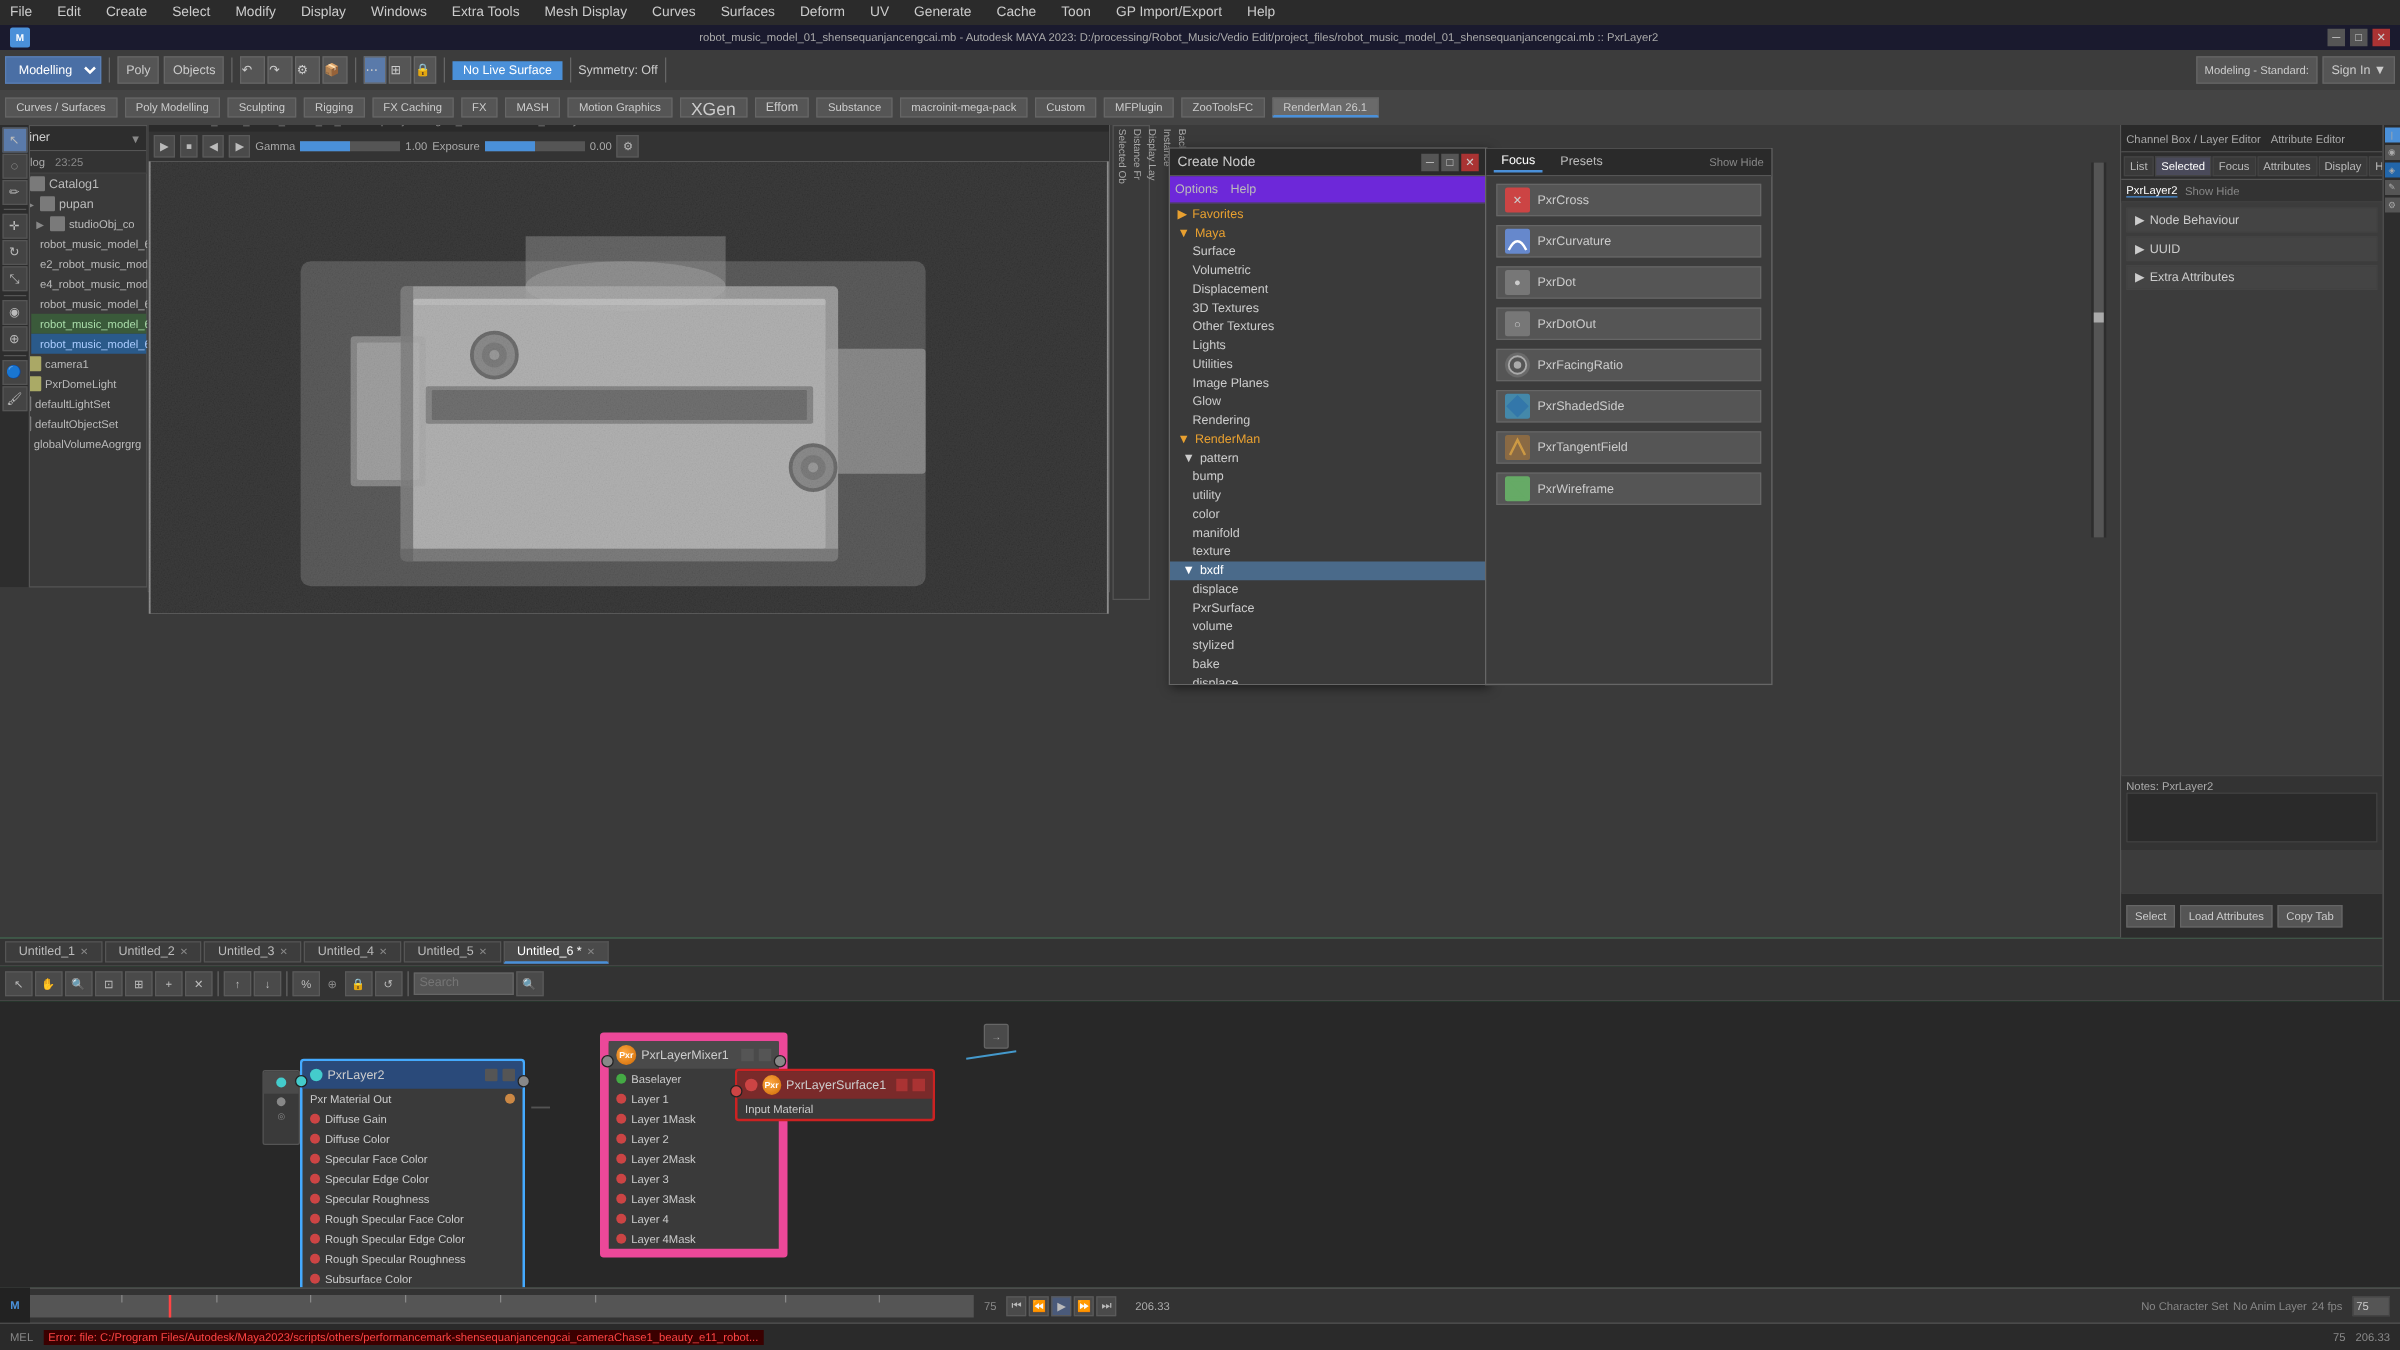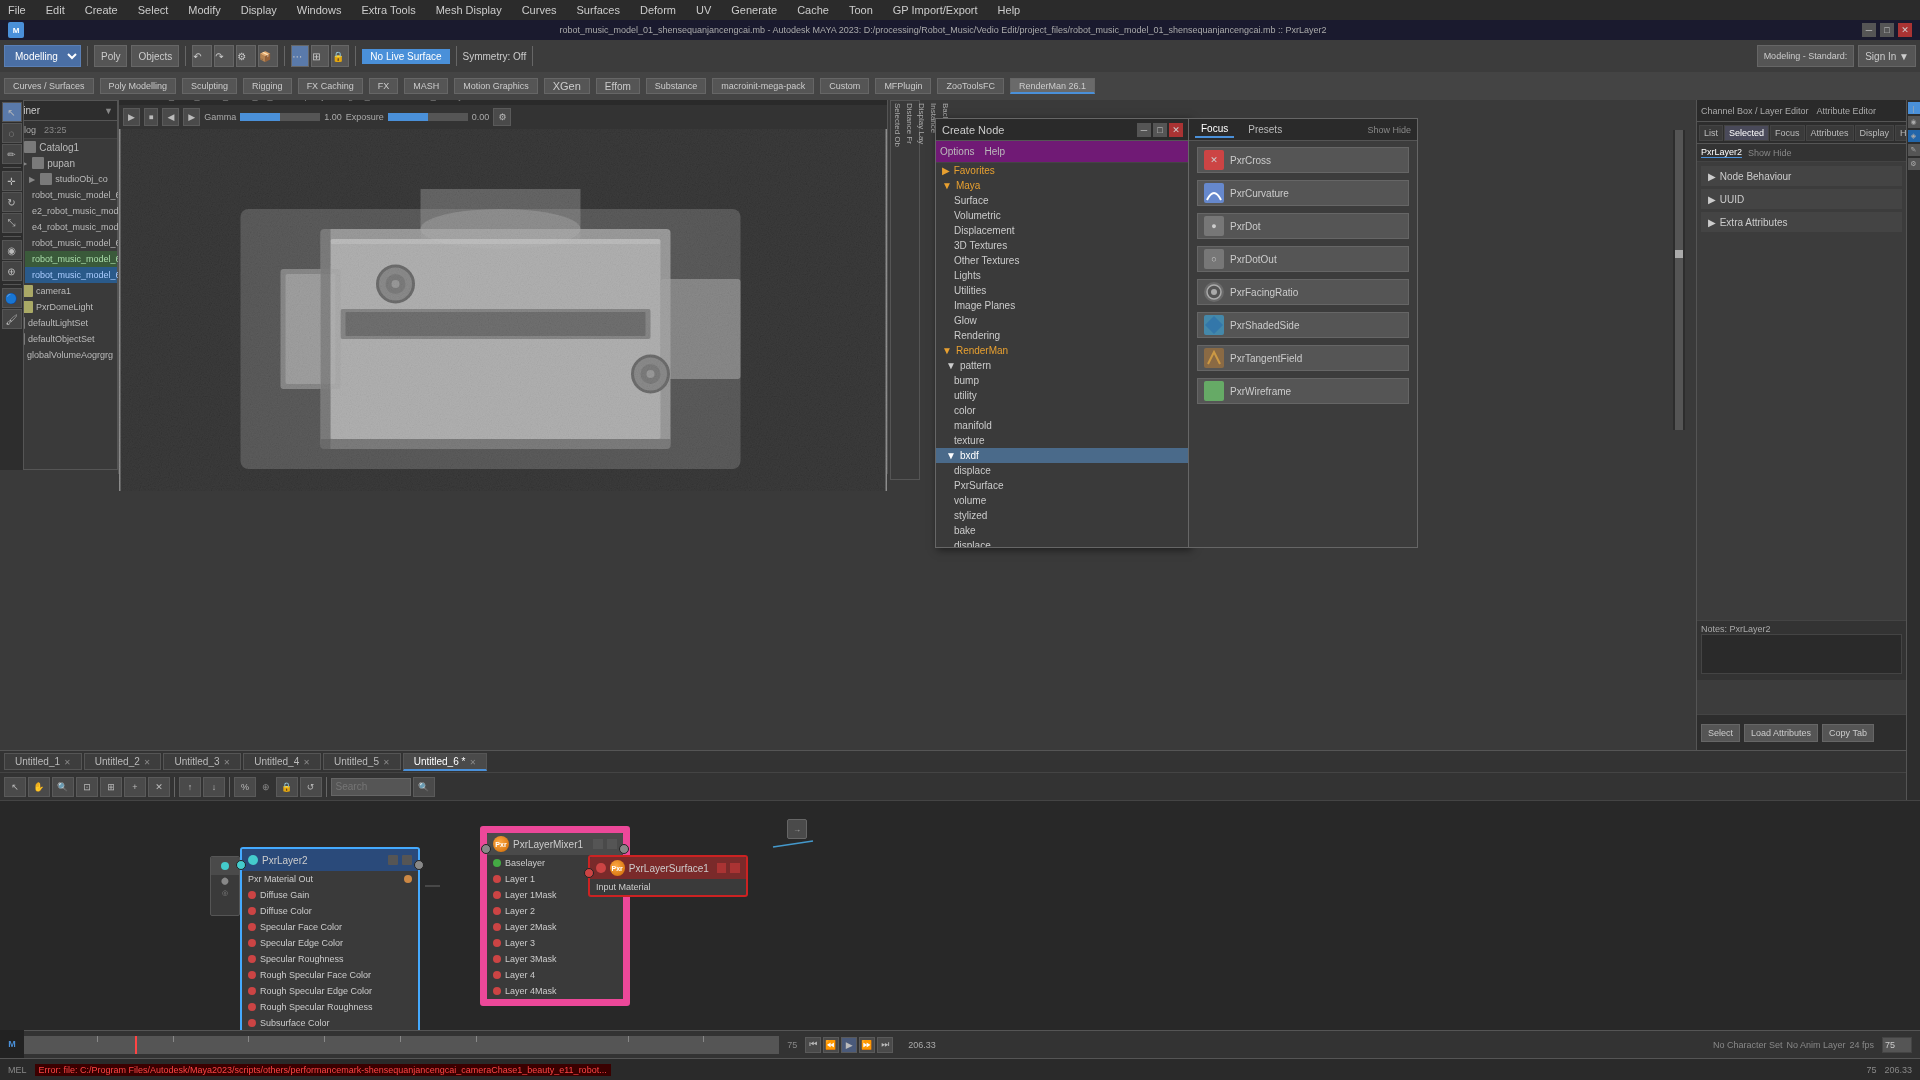--- a/index.html
+++ b/index.html
@@ -284,21 +284,21 @@
       width: 14px; height: 14px;
       background: #555;
       border: none;
       color: #ccc;
       font-size: 9px;
       cursor: pointer;
       display: flex; align-items: center; justify-content: center;
     }
     #cn-menu {
       height: 22px;
-      background: #701a75;
+      background: #6d28d9;
       display: flex;
       align-items: center;
       padding: 0 4px;
       gap: 10px;
       border-bottom: 1px solid #444;
     }
     .cn-menu-item {
       font-size: 10px;
       color: #bbb;
       cursor: pointer;
@@ -878,21 +878,21 @@
 
 <div id="toolbar-row2">
   <button class="tab-btn" style="font-size:9px;">Curves / Surfaces</button>
   <button class="tab-btn" style="font-size:9px;">Poly Modelling</button>
   <button class="tab-btn" style="font-size:9px;">Sculpting</button>
   <button class="tab-btn" style="font-size:9px;">Rigging</button>
   <button class="tab-btn" style="font-size:9px;">FX Caching</button>
   <button class="tab-btn" style="font-size:9px;">FX</button>
   <button class="tab-btn" style="font-size:9px;">MASH</button>
   <button class="tab-btn" style="font-size:9px;">Motion Graphics</button>
-  <button class="tab-btn" style="font-size:11px;">XGen</button>
+  <button class="tab-btn" style="font-size:14px;">XGen</button>
   <button class="tab-btn" style="font-size:10px;">Effom</button>
   <button class="tab-btn" style="font-size:9px;">Substance</button>
   <button class="tab-btn" style="font-size:9px;">macroinit-mega-pack</button>
   <button class="tab-btn" style="font-size:9px;">Custom</button>
   <button class="tab-btn" style="font-size:9px;">MFPlugin</button>
   <button class="tab-btn" style="font-size:9px;">ZooToolsFC</button>
   <button class="tab-btn active" style="font-size:9px;">RenderMan 26.1</button>
 </div>
 
 <div id="left-tools">

